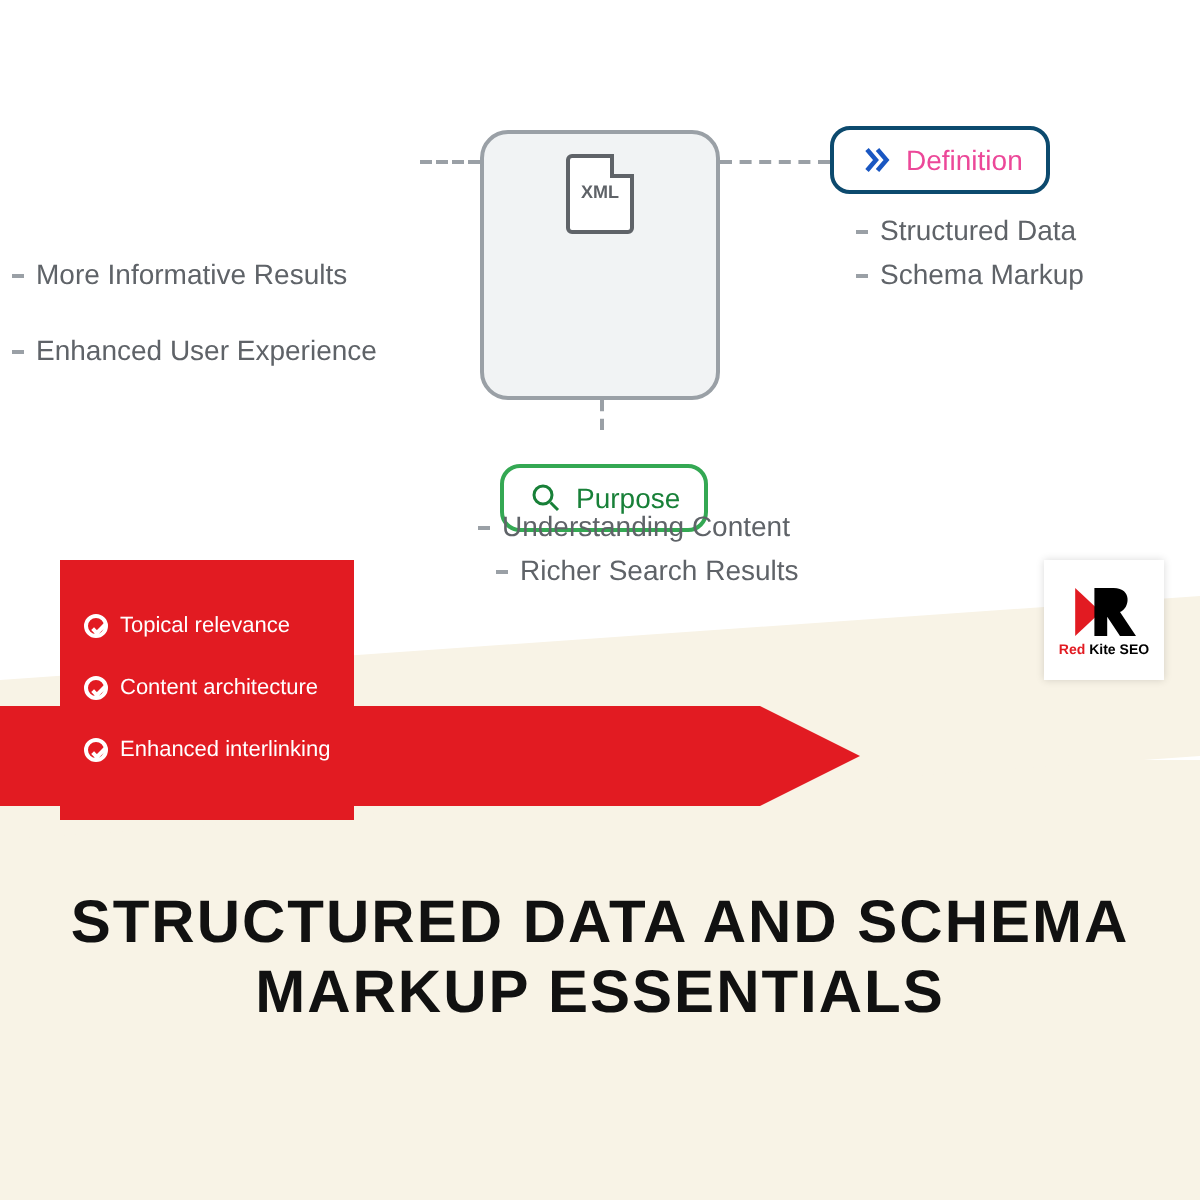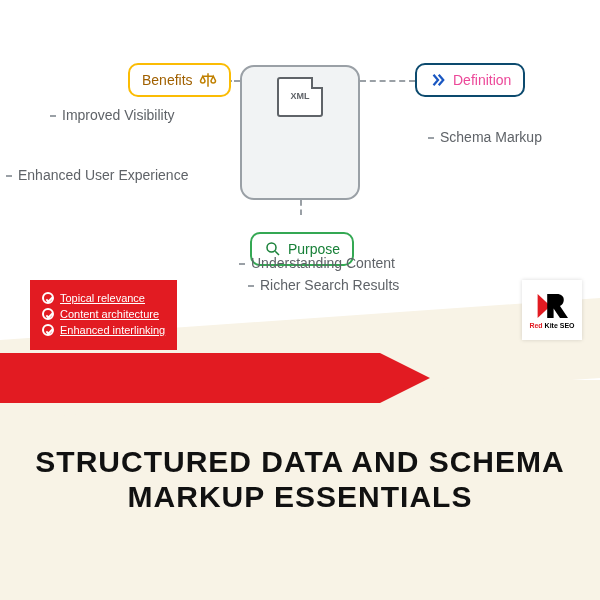--- a/index.html
+++ b/index.html
@@ -2,21 +2,21 @@
 <html><head>
 <meta charset="utf-8">
 <style>
   *{box-sizing:border-box;margin:0;padding:0;}
   body{width:600px;height:600px;font-family:Arial,Helvetica,sans-serif;background:#fff;position:relative;overflow:hidden;}
   .canvas{position:absolute;inset:0;}
 
   
   .mindmap{position:absolute;top:15px;left:0;right:0;height:300px;}
   .center-node{position:absolute;left:240px;top:50px;width:120px;height:135px;border:2px solid #9aa0a6;border-radius:14px;background:#f1f3f4;display:flex;flex-direction:column;align-items:center;padding:10px 8px;}
-  .doc-icon{width:46px;height:40px;border:2px solid #5f6368;border-radius:3px;position:relative;background:#fff;margin-bottom:6px;}
+  .doc-icon{width:34px;height:40px;border:2px solid #5f6368;border-radius:3px;position:relative;background:#fff;margin-bottom:6px;}
   .doc-icon:before{content:"";position:absolute;top:-2px;right:-2px;width:10px;height:10px;background:#f1f3f4;border-left:2px solid #5f6368;border-bottom:2px solid #5f6368;}
   .doc-icon span{position:absolute;left:0;right:0;top:12px;text-align:center;font-size:9px;font-weight:bold;color:#5f6368;}
   .center-node .lbl{text-align:center;font-size:13px;color:#3c4043;line-height:1.25;}
 
   .branch{position:absolute;}
   .tag{display:inline-flex;align-items:center;gap:6px;padding:6px 12px;border-radius:10px;font-size:14px;font-weight:500;color:#202124;background:#fff;}
   .tag .ic{width:18px;height:18px;display:inline-block;}
   .tag.benefits{border:2px solid #fbbc04;color:#a06000;}
   .tag.benefits .ic{color:#c08000;}
   .tag.definition{border:2px solid #0c4a6e;color:#ec4899;}
@@ -31,21 +31,21 @@
   .sub{position:absolute;font-size:14px;color:#5f6368;white-space:nowrap;}
   .sub:before{content:"";position:absolute;left:-12px;top:8px;width:6px;height:2px;background:#9aa0a6;}
 
   
   .dash{position:absolute;border-color:#9aa0a6;}
   .dash.h{border-top:2px dashed #9aa0a6;height:0;}
   .dash.v{border-left:2px dashed #9aa0a6;width:0;}
 
   
   .checklist{position:absolute;left:30px;top:280px;background:#e21b22;color:#fff;padding:8px 12px 10px;font-size:11px;}
-  .checklist .row{display:flex;align-items:center;gap:6px;margin:4px 0;text-decoration:underline;}
+  .checklist .row{display:flex;align-items:center;gap:6px;margin:19px 0;}
   .check{width:12px;height:12px;border:2px solid #fff;border-radius:50%;position:relative;flex:none;}
   .check:after{content:"";position:absolute;left:2px;top:3px;width:5px;height:2px;border-left:2px solid #fff;border-bottom:2px solid #fff;transform:rotate(-45deg);}
 
   
   .logo{position:absolute;right:18px;top:280px;width:60px;height:60px;background:#fff;box-shadow:0 0 4px rgba(0,0,0,.15);display:flex;flex-direction:column;align-items:center;justify-content:center;}
   .logo svg{width:32px;height:28px;}
   .logo .t{font-size:7px;font-weight:bold;color:#000;margin-top:2px;}
   .logo .t .r{color:#e21b22;}
 
   
@@ -69,43 +69,34 @@
     <div class="dash h" style="left:210px;top:65px;width:30px;"></div>
     <div class="dash h" style="left:360px;top:65px;width:55px;"></div>
     <div class="dash v" style="left:300px;top:185px;height:15px;"></div>
 
     <div class="center-node">
       <div class="doc-icon">
           <span>XML</span>
         </div>
     </div>
 
-    <div class="branch benefits">
-      <span class="tag benefits">
-        <span>Benefits</span>
-        <span class="ic">
-          <svg viewBox="0 0 24 24" fill="none" stroke="currentColor" stroke-width="2">
-              <path d="M12 3v18M5 7l-3 6a3 3 0 006 0L5 7zM19 7l-3 6a3 3 0 006 0l-3-6zM5 7h14"></path>
-            </svg>
-        </span>
-      </span>
-    </div>
-    <div class="sub" style="left:62px;top:92px;">Improved Visibility</div>
+    <div class="sub" style="left:18px;top:114px;">More Informative Results</div>
     <div class="sub" style="left:18px;top:152px;">Enhanced User Experience</div>
 
     <div class="branch definition">
       <span class="tag definition">
         <span class="ic">
           <svg viewBox="0 0 24 24" fill="none" stroke="currentColor" stroke-width="3">
               <path d="M6 5l6 7-6 7M13 5l6 7-6 7"></path>
             </svg>
         </span>
         <span>Definition</span>
       </span>
     </div>
+    <div class="sub" style="left:440px;top:92px;">Structured Data</div>
     <div class="sub" style="left:440px;top:114px;">Schema Markup</div>
 
     <div class="branch purpose">
       <span class="tag purpose">
         <span class="ic">
           <svg viewBox="0 0 24 24" fill="none" stroke="currentColor" stroke-width="2">
               <circle cx="10" cy="10" r="6"></circle>
               <path d="M20 20l-5-5"></path>
             </svg>
         </span>

